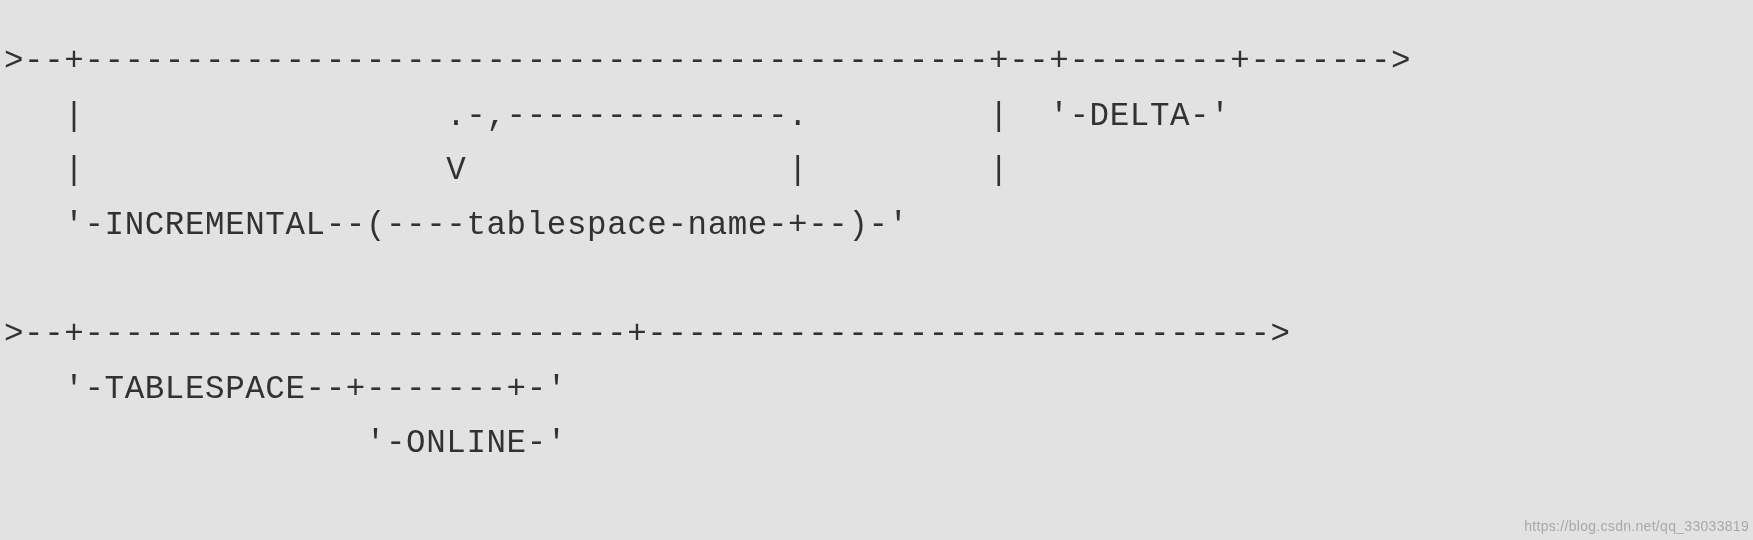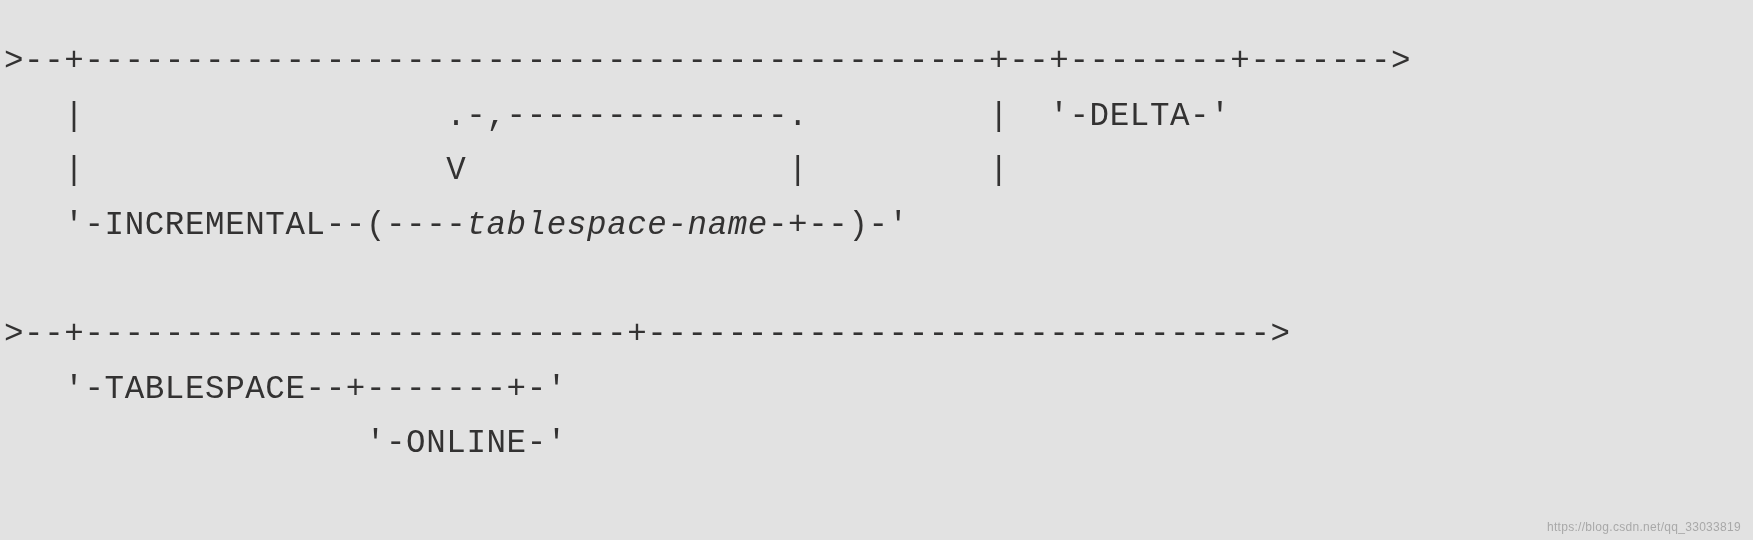--- a/index.html
+++ b/index.html
@@ -17,28 +17,27 @@
     font-size: 32.5px;
     line-height: 54.6px;
     letter-spacing: 0.6px;
     color: #333232;
     white-space: pre;
     position: absolute;
     top: 35px;
     left: 4px;
   }
   .syntax-param {
-    font-style: italic;
   }
   .watermark {
     position: absolute;
-    right: 12px;
+    right: 4px;
     bottom: 6px;
     font-family: Arial, sans-serif;
-    font-size: 12px;
+    font-size: 14px;
     color: rgba(120, 120, 120, 0.55);
     letter-spacing: 0.3px;
   }
 </style>
 </head>
 <body>
 
 <pre><span>&gt;--+---------------------------------------------+--+--------+-------&gt;</span>
 <span>   |                  .-,--------------.         |  '-</span><span>DELTA</span><span>-'</span>
 <span>   |                  V                |         |</span>

